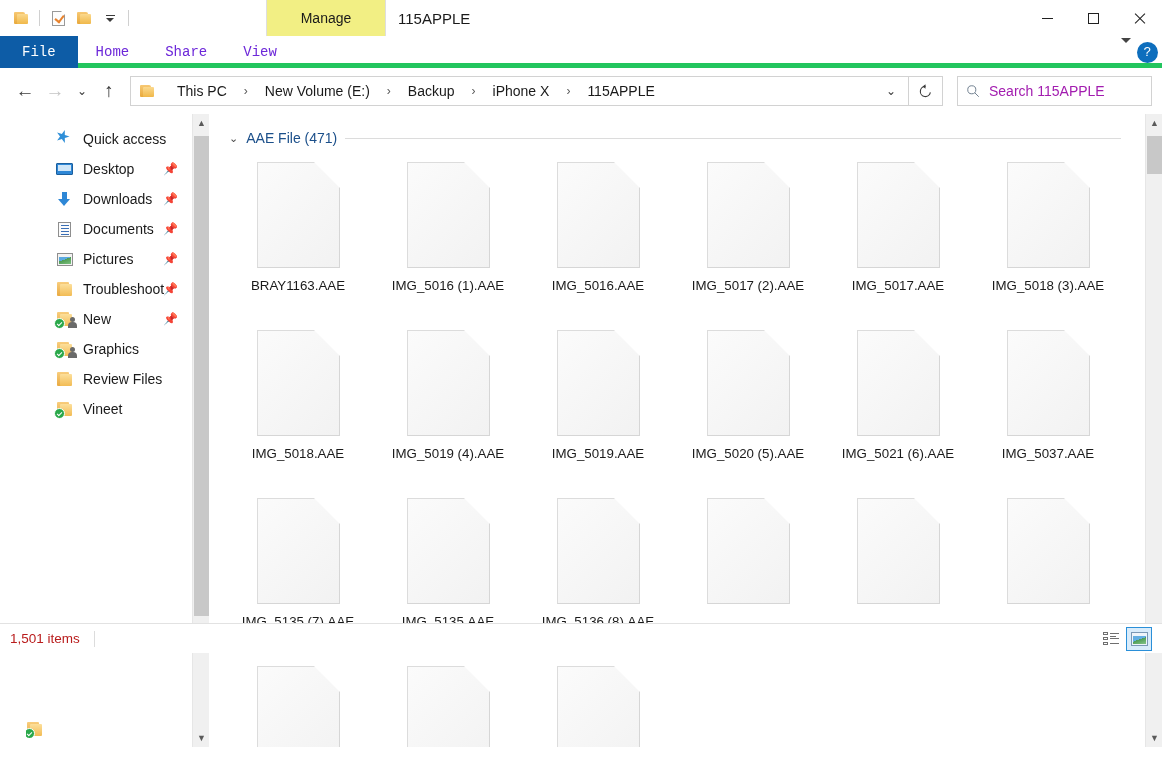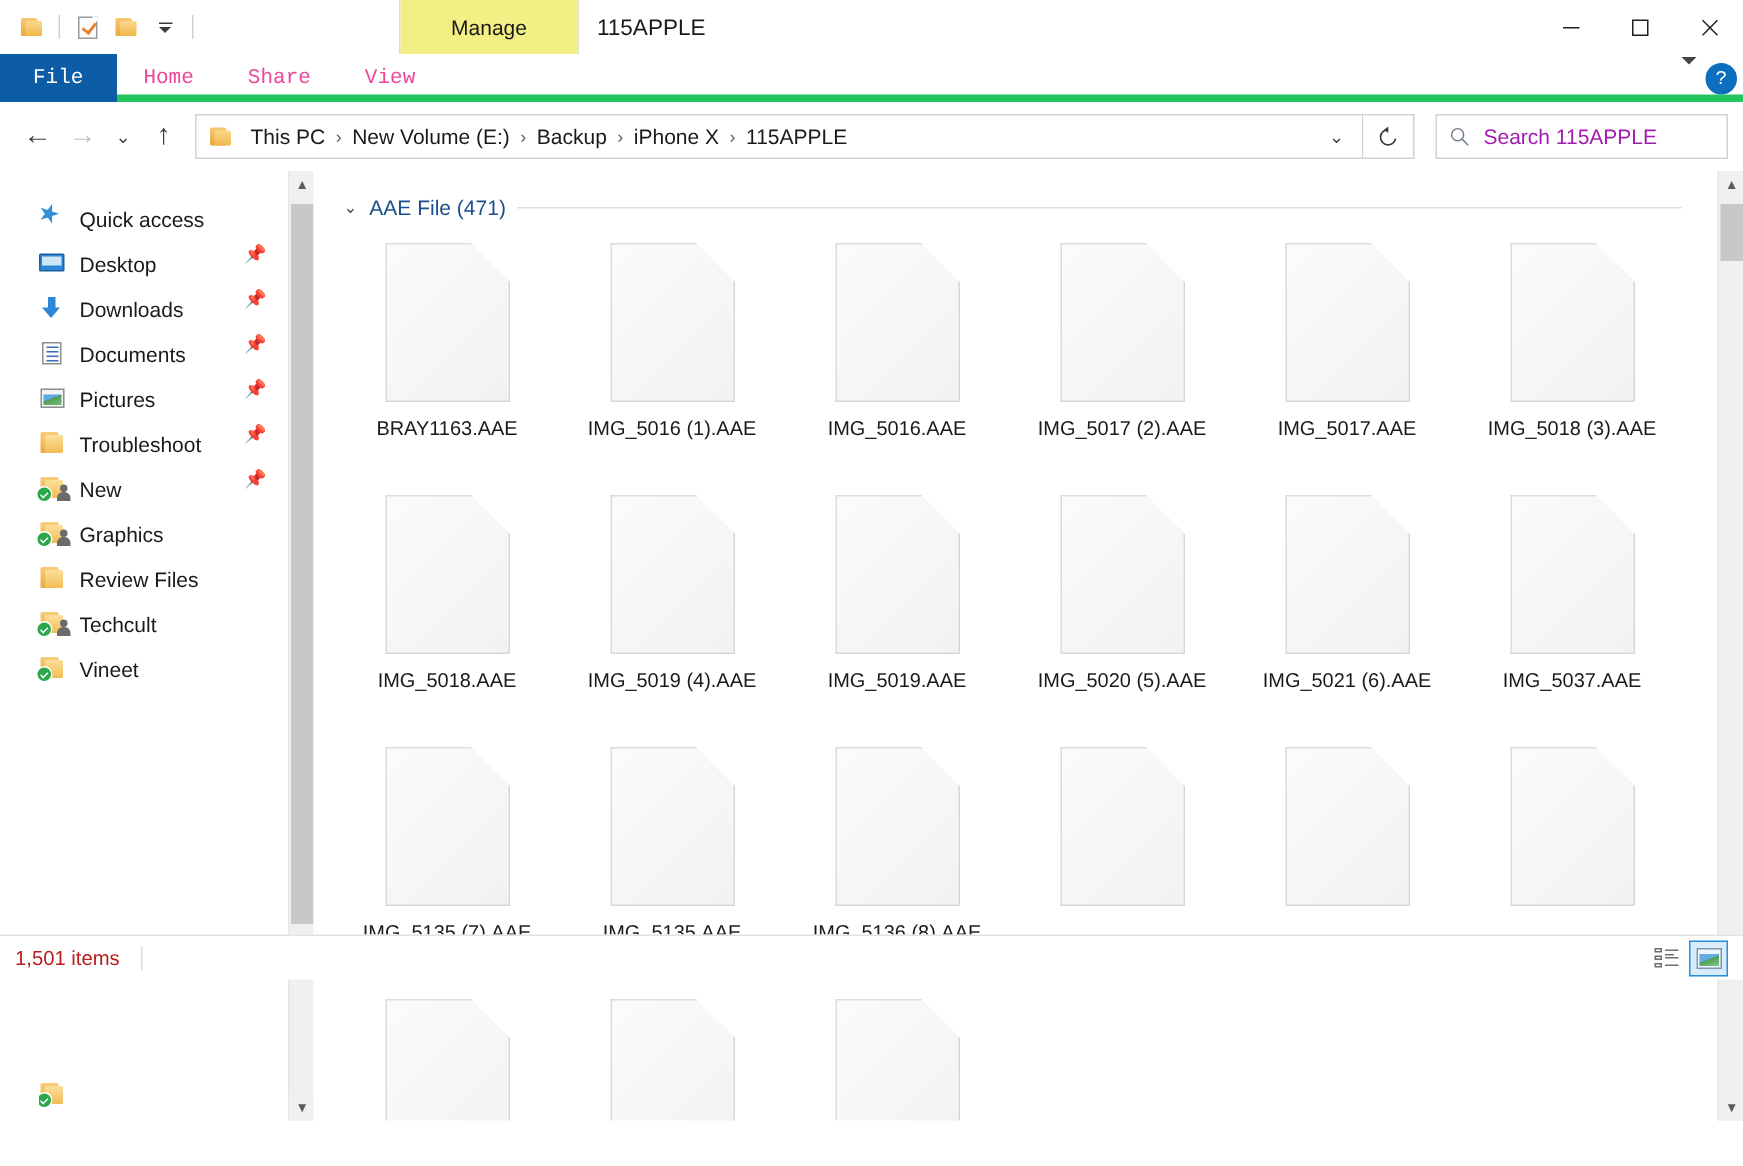--- a/index.html
+++ b/index.html
@@ -76,21 +76,21 @@
   .cls-g::before { transform: rotate(45deg); }
   .cls-g::after { transform: rotate(-45deg); }
 
   
   .ribbon {
     position: relative; height: 32px; width: 100%; background: #fff;
     border-bottom: 5px solid #22c55e; display: flex; align-items: flex-start; font-family: Liberation Mono, monospace;
   }
   .tab {
     display: flex; align-items: center; padding: 0 18px; font-size: 14px;
-    color: #ec4899; height: 32px; cursor: default;
+    color: #6d28d9; height: 32px; cursor: default;
   }
   .tab.file { background: #0d5ca6; color: #fff; padding: 0 22px; }
   .ribbon-right { position: absolute; right: 4px; top: 0; height: 32px; display: flex; align-items: center; gap: 6px; }
   .chev-sm { width: 0; height: 0; border-left: 5px solid transparent; border-right: 5px solid transparent; border-top: 5px solid #444; }
   .help-btn {
     width: 21px; height: 21px; border-radius: 50%; background: #0d6ebd; color: #fff;
     font-size: 13px; display: flex; align-items: center; justify-content: center;
   }
 
   
@@ -101,20 +101,21 @@
   .nav-btn {
     width: 30px; height: 30px; display: flex; align-items: center;
     justify-content: center; font-size: 19px; color: #3b3b3b;
   }
   .nav-btn.dim { color: #c4c4c4; font-size: 19px; }
   .nav-btn.small { width: 24px; font-size: 12px; }
   .crumbbox {
     flex: 1; height: 30px; margin-left: 6px; border: 1px solid #d2d2d2;
     background: #fff; display: flex; align-items: center; padding: 0 4px;
     min-width: 0;
+    gap: 10px;
   }
   .crumb-folder { margin: 0 6px 0 5px; }
   .crumb {
     font-size: 14px; color: #1a1a1a; padding: 3px 6px; white-space: nowrap;
   }
   .crumb-sep { font-size: 12px; color: #5a5a5a; padding: 0 1px; }
   .crumb-spacer { flex: 1; }
   .crumb-drop { width: 26px; display: flex; align-items: center; justify-content: center; font-size: 12px; color: #3b3b3b; }
   .refresh-btn {
     width: 34px; height: 30px; border: 1px solid #d2d2d2; border-left: none;
@@ -128,22 +129,22 @@
 
   
   .body { position: relative; width: 100%; height: 633px; display: flex; }
 
   
   .sidebar {
     width: 192px; height: 100%; background: #fff; overflow: hidden;
     position: relative; padding-top: 10px;
   }
   .nav-item {
-    height: 30px; display: flex; align-items: flex-end; padding-left: 26px;
-    gap: 9px; font-size: 14px; color: #1a1a1a; position: relative;
+    height: 30px; display: flex; align-items: center; padding-left: 26px;
+    gap: 9px; font-size: 14px; color: #1a1a1a; position: relative; margin-left: 30px;
   }
   .nav-item.root { padding-left: 26px; }
   .nav-label { white-space: nowrap; }
   .pin {
     position: absolute; right: 14px; top: 50%; transform: translateY(-50%);
     font-size: 12px; color: #9b9b9b;
   }
   .ico { width: 18px; height: 17px; position: relative; flex: none; }
 
   
@@ -460,29 +461,20 @@
       </div>
 
       <div class="nav-item">
         <span class="ico ico-folder">
             <span class="fback"></span>
             <span class="ffront"></span>
           </span>
         <span class="nav-label">Review Files</span>
       </div>
 
-      <div class="nav-item">
-        <span class="ico ico-folder">
-          <span class="fback"></span>
-            <span class="ffront"></span>
-          <span class="badge-sync"></span>
-          <span class="badge-share"></span>
-        </span>
-        <span class="nav-label">Techcult</span>
-      </div>
 
       <div class="nav-item">
         <span class="ico ico-folder">
           <span class="fback"></span>
             <span class="ffront"></span>
           <span class="badge-sync"></span>
         </span>
         <span class="nav-label">Vineet</span>
       </div>
 

